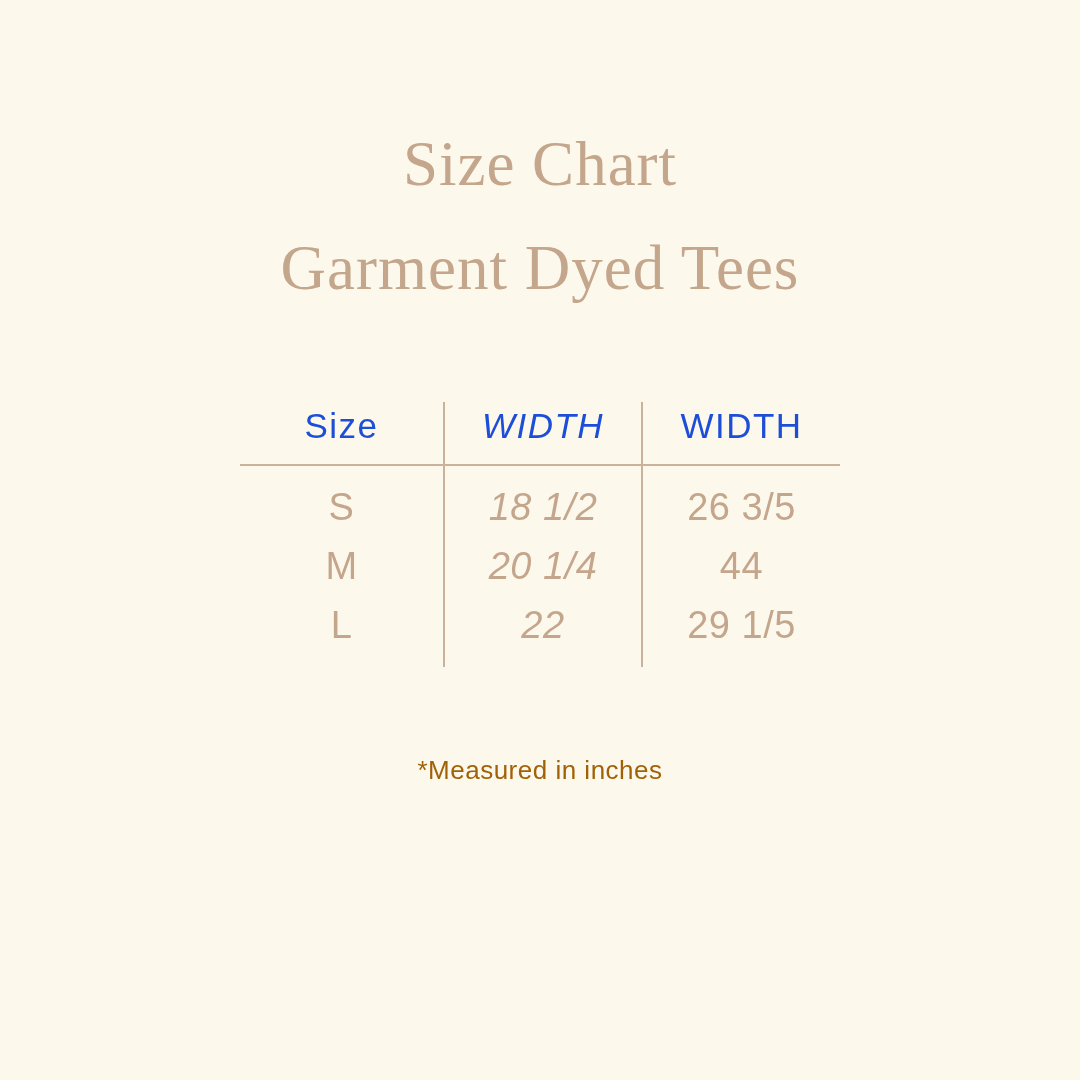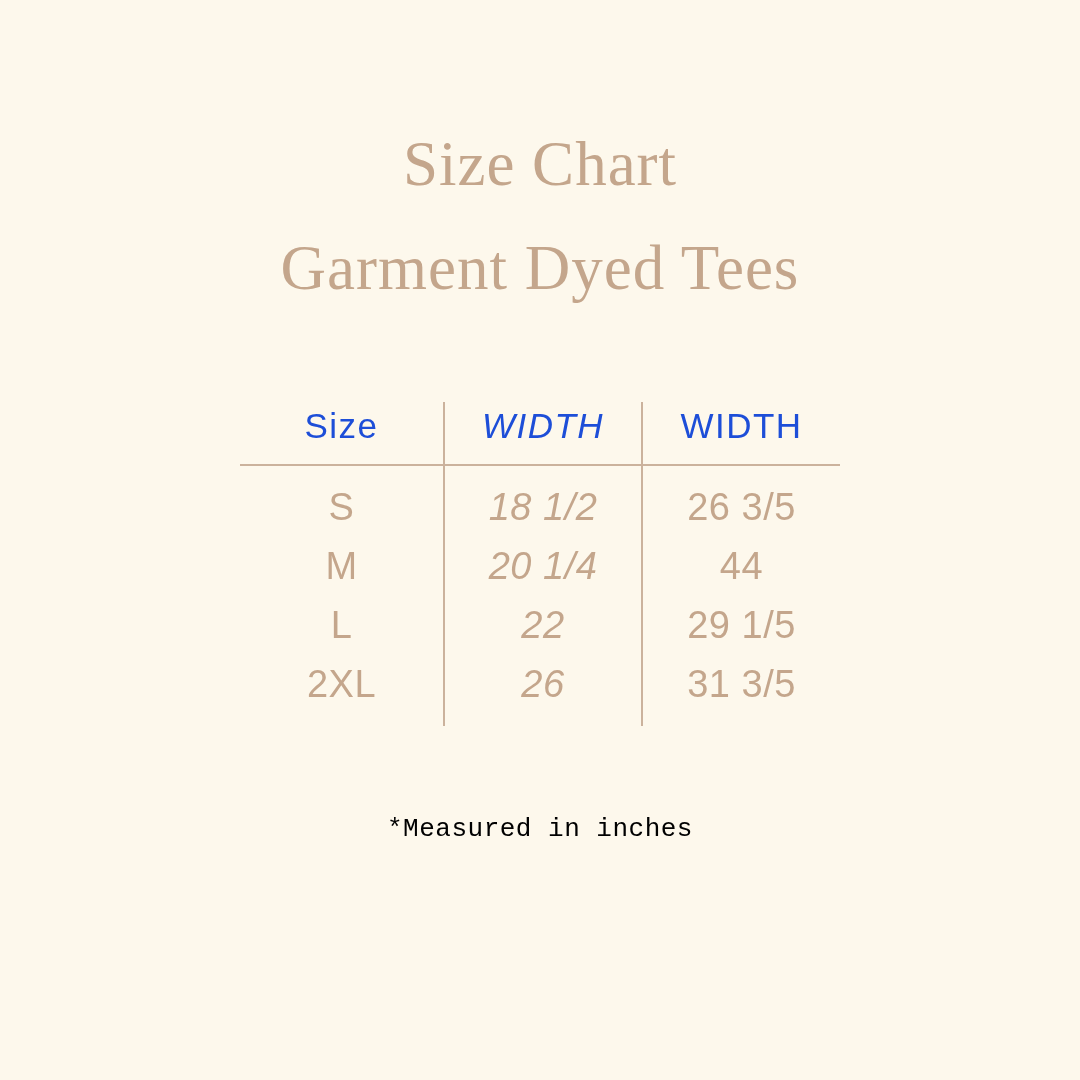--- a/index.html
+++ b/index.html
@@ -86,23 +86,23 @@
   }
   table.size-chart tbody tr:first-child td {
     padding-top: 20px;
   }
   table.size-chart tbody tr:last-child td {
     padding-bottom: 20px;
   }
   .footnote {
     margin-top: 88px;
     font-size: 26px;
-    color: #000000;
+    color: #a16207;
     letter-spacing: 0.5px;
-    font-family: Liberation Mono, monospace;
+    font-family: Liberation Sans, sans-serif;
   }
 </style>
 </head>
 <body>
 
 <div class="page">
 
   <div class="title-block">
     <div class="title-line">Size Chart</div>
     <div class="title-line">Garment Dyed Tees</div>
@@ -126,24 +126,19 @@
         <tr>
           <td class="col-size">M</td>
           <td class="col-width">20 1/4</td>
           <td class="col-length">44</td>
         </tr>
         <tr>
           <td class="col-size">L</td>
           <td class="col-width">22</td>
           <td class="col-length">29 1/5</td>
         </tr>
-        <tr>
-          <td class="col-size">2XL</td>
-          <td class="col-width">26</td>
-          <td class="col-length">31 3/5</td>
-        </tr>
       </tbody>
     </table>
   </div>
 
   <div class="footnote">*Measured in inches</div>
 
 </div>
 
 </body></html>

